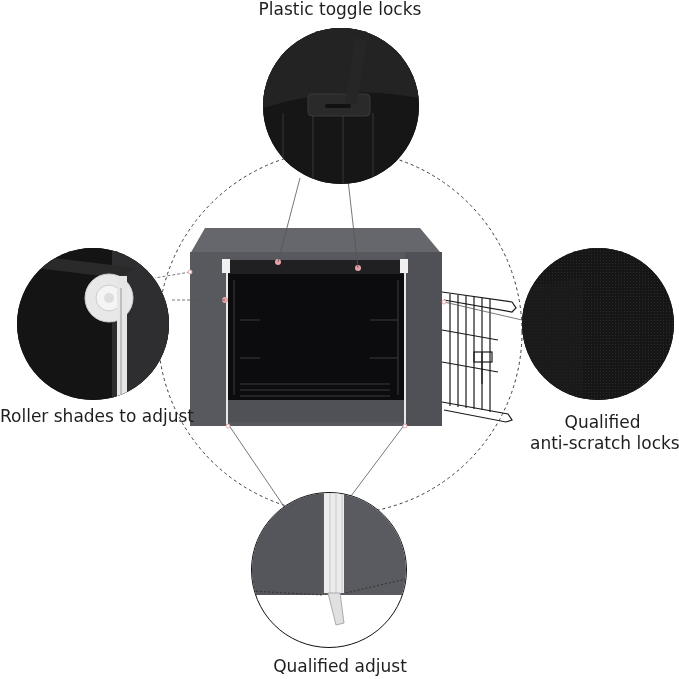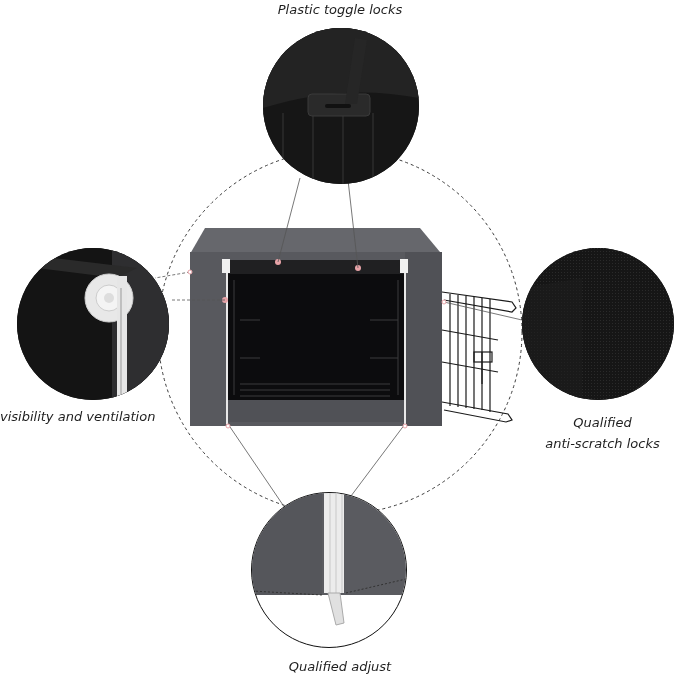--- a/index.html
+++ b/index.html
@@ -1,18 +1,18 @@
 <!DOCTYPE html>
 <html><head>
 <meta charset="utf-8">
 <style>
   html, body { margin:0; padding:0; background:#ffffff; }
   body { width:679px; height:679px; position:relative; overflow:hidden;
          font-family:"DejaVu Sans","Liberation Sans",sans-serif; color:#222; }
-  .label { position:absolute; font-size:13px; line-height:21px; color:#1e1e1e; text-align:center; white-space:nowrap;font-style:italic; }
+  .label { position:absolute; font-size:17px; line-height:21px; color:#1e1e1e; text-align:center; white-space:nowrap; }
   .detail { position:absolute; border-radius:50%; overflow:hidden; background:#121212; }
   svg.overlay { position:absolute; left:0; top:0; }
 </style>
 </head>
 <body>
 
 <svg class="overlay" width="679" height="679" viewBox="0 0 679 679">
 
   <circle cx="340" cy="332" r="182" fill="none" stroke="#3a3a3a" stroke-width="1" stroke-dasharray="3,3"></circle>
 
@@ -138,21 +138,21 @@
     </g>
     <line x1="0" y1="98" x2="70" y2="102" stroke="#333" stroke-dasharray="2,2"></line>
     <line x1="94" y1="100" x2="154" y2="86" stroke="#333" stroke-dasharray="2,2"></line>
     <path d="M76 100 L88 100 L92 130 L84 132 Z" fill="#e0e0e0" stroke="#aaa"></path>
   </svg>
 </div>
 
 <div class="label" style="left:240px;top:-1px;width:200px;">Plastic toggle locks</div>
 
 <div class="label" style="left:0px;top:406px;width:172px;text-align:left;">
-  <div>visibility and ventilation</div>
+  <div>Roller shades to adjust</div>
 </div>
 
 <div class="label" style="left:530px;top:412px;width:145px;">
   <div>Qualified</div>
   <div>anti-scratch locks</div>
 </div>
 
 <div class="label" style="left:240px;top:656px;width:200px;">Qualified adjust</div>
 
 </body></html>

